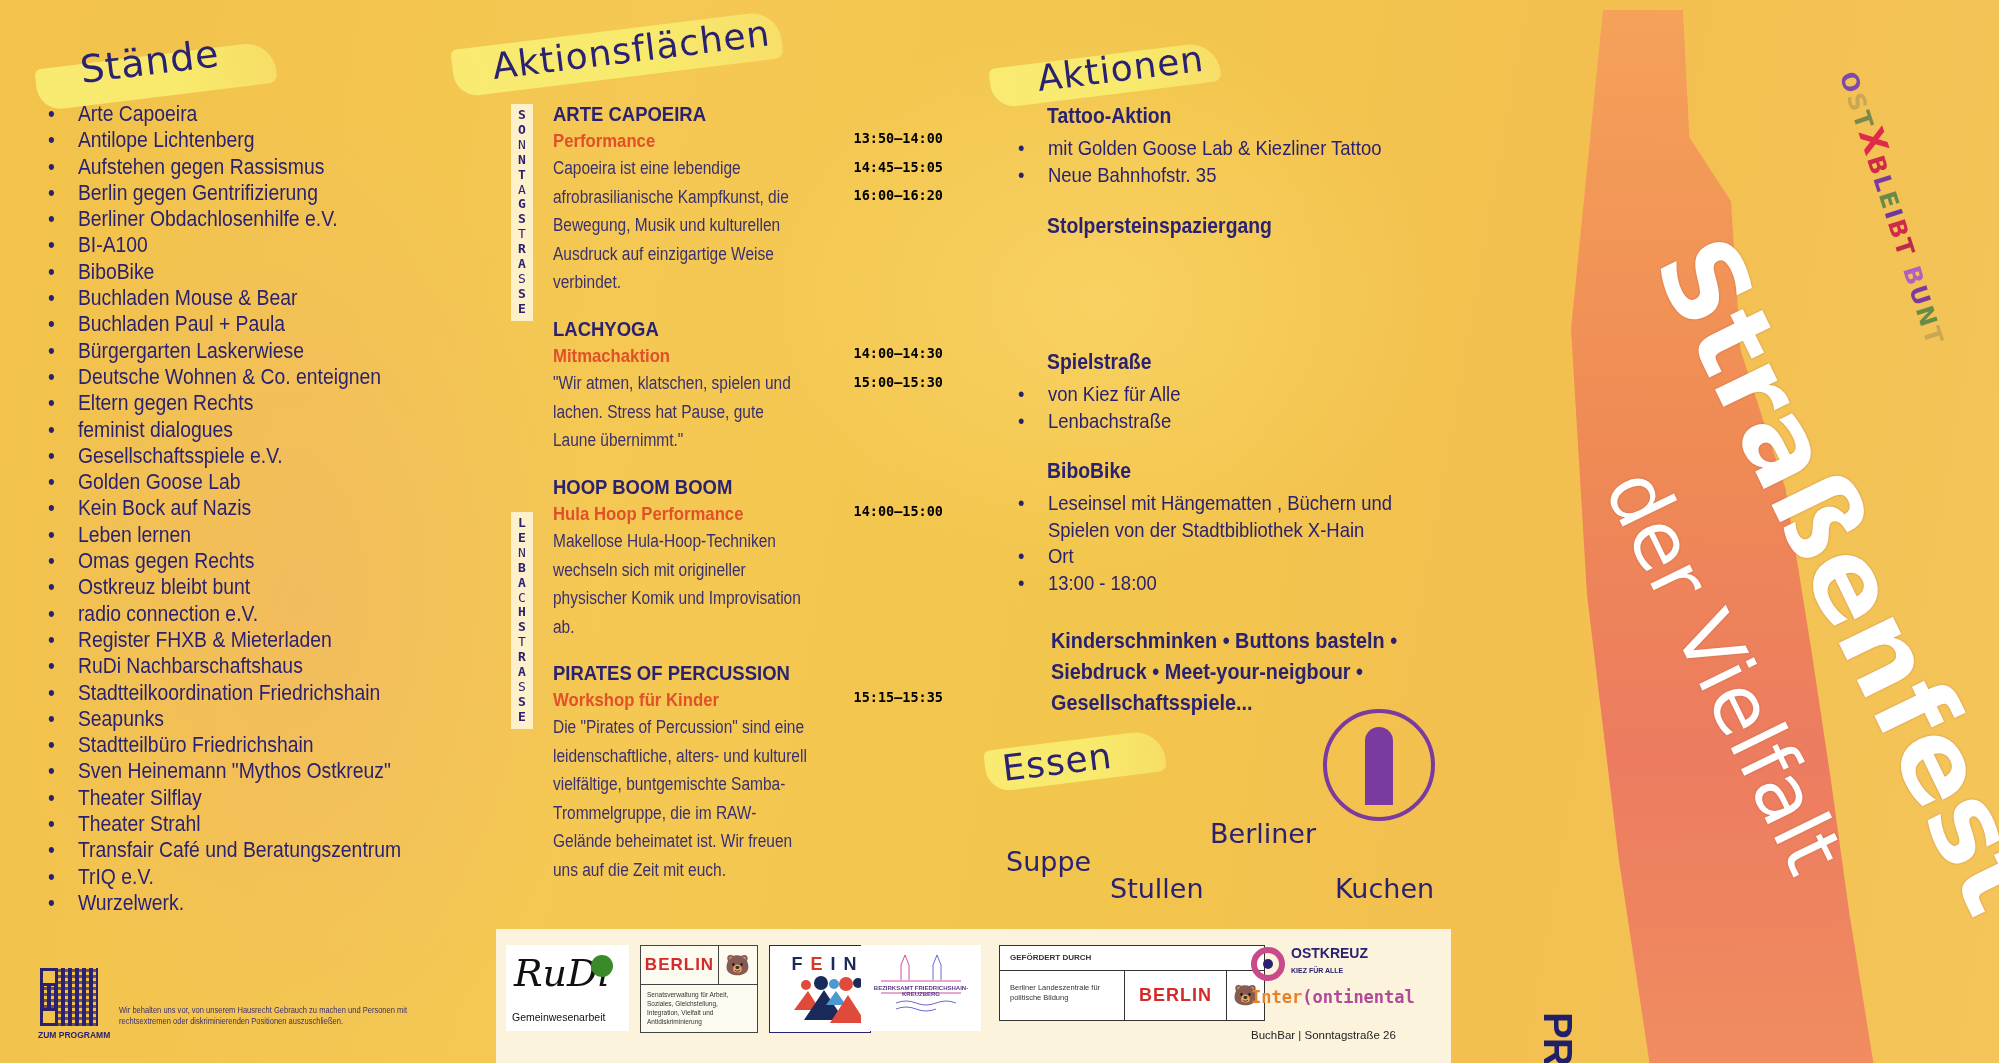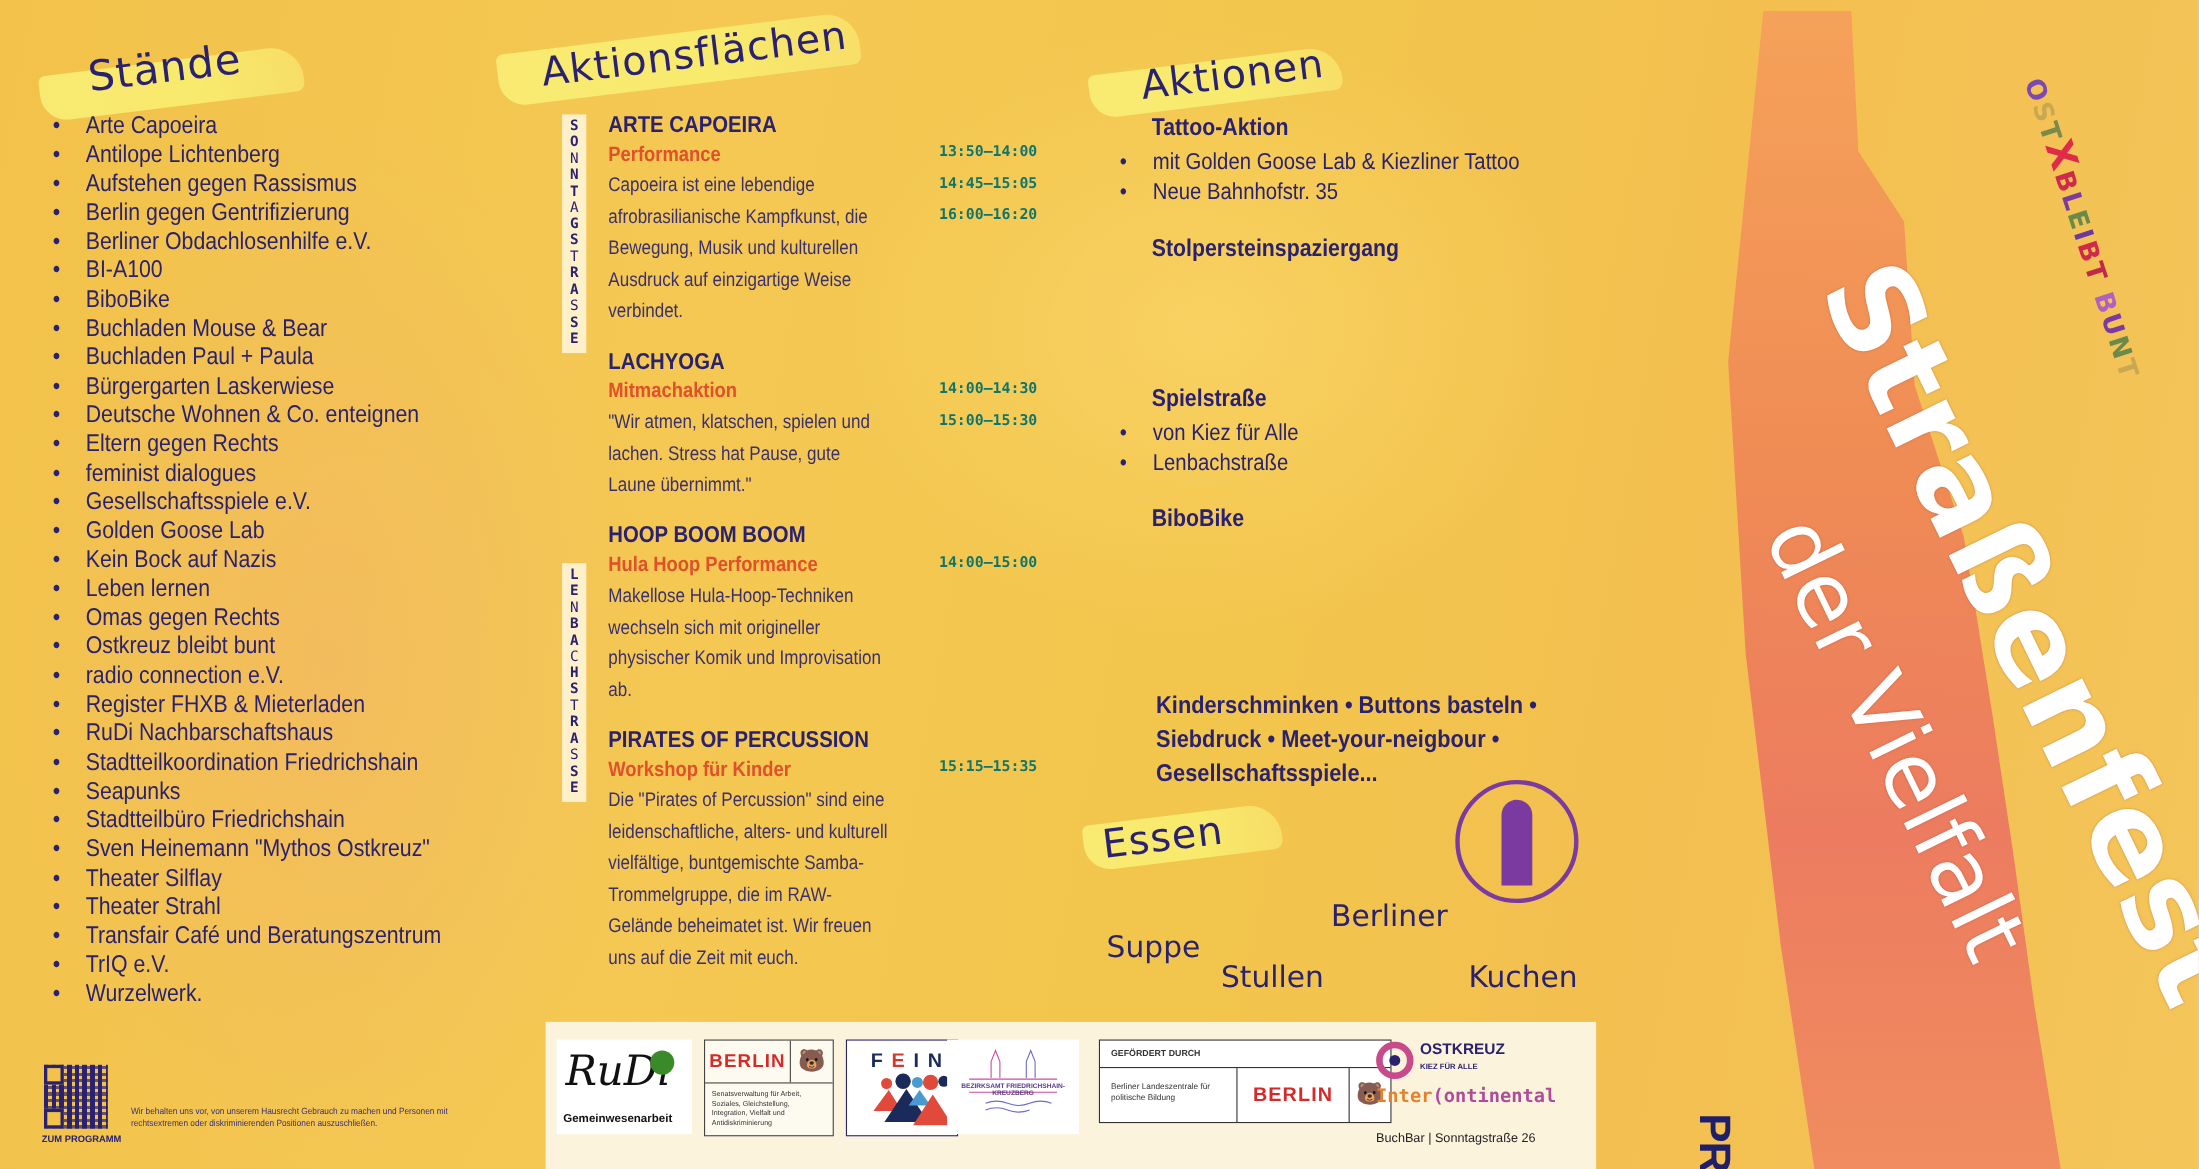--- a/index.html
+++ b/index.html
@@ -31,37 +31,37 @@
   .street-tag {
     position:absolute; width:22px; background:rgba(255,245,215,0.9);
     display:flex; flex-direction:column; align-items:center; padding:4px 0;
     font-family:"DejaVu Sans Mono", monospace; font-size:13px; line-height:14.9px; color:#2a2270;
   }
   .street-tag span.b { font-weight:bold; }
   .act { position:absolute; left:553px; width:390px; }
   .act .title { font-weight:bold; font-size:21px; color:#2a2270; transform:scaleX(0.88); transform-origin:left; white-space:nowrap; }
   .act .sub { font-weight:bold; font-size:19px; color:#e0502a; margin-top:4px; transform:scaleX(0.88); transform-origin:left; white-space:nowrap; }
   .act .desc { font-size:18px; line-height:28.5px; color:#3a3070; margin-top:2px; transform:scaleX(0.86); transform-origin:left; width:300px; }
-  .times { position:absolute; right:0; top:22px; text-align:right; font-family:"DejaVu Sans Mono", monospace; font-size:13.5px; font-weight:bold; color:#0f766e; }
+  .times { position:absolute; right:0; top:22px; text-align:right; font-family:"DejaVu Sans Mono", monospace; font-size:13.5px; font-weight:bold; color:#000000; }
   .times div { height:28.5px; line-height:28.5px; }
   
   .ak-block { position:absolute; left:1018px; width:440px; }
   .ak-title { font-weight:bold; font-size:22px; padding-left:33px; transform:scaleX(0.88); transform-origin:left; white-space:nowrap; }
   .ak-list { margin-top:6px; }
   .ak-list li { font-size:21px; line-height:26.5px; transform:scaleX(0.88); transform-origin:left; white-space:nowrap; }
   .ak-extra { position:absolute; left:1051px; top:625px; font-weight:bold; font-size:22px; line-height:31px; width:420px; transform:scaleX(0.9); transform-origin:left; }
   
   .food { position:absolute; font-family:"DejaVu Sans", sans-serif; font-size:27px; color:#2a2270; }
   
   .sponsor-bar { position:absolute; left:496px; top:929px; width:955px; height:134px; background:#fbf3dc; }
   .logo-box { position:absolute; background:#fff; }
   .rudi { left:10px; top:16px; width:123px; height:86px; }
   .rudi .word { position:absolute; left:8px; top:6px; font-family:"DejaVu Serif", serif; font-style:italic; font-size:38px; color:#111; }
   .rudi .dot { position:absolute; left:85px; top:10px; width:22px; height:22px; border-radius:50%; background:#3a8a2a; }
-  .rudi .cap { position:absolute; left:6px; top:66px; font-size:10.5px; font-weight:bold; color:#111; }
+  .rudi .cap { position:absolute; left:6px; top:66px; font-size:10.5px; font-weight:normal; color:#111; }
   .berlin1 { left:144px; top:16px; width:116px; height:86px; border:1px solid #444; background:#fdfaf0; }
   .berlin1 .top { height:38px; border-bottom:1px solid #444; display:flex; }
   .berlin1 .name { flex:1; color:#d42a2a; font-weight:bold; font-size:17px; line-height:38px; text-align:center; border-right:1px solid #444; letter-spacing:1px; }
   .berlin1 .bear { width:38px; text-align:center; line-height:38px; font-size:20px; }
   .berlin1 .txt { font-size:6.5px; padding:5px 6px; line-height:9px; color:#333; }
   .fein { left:273px; top:16px; width:84px; height:86px; border:1px solid #2a2270;padding-left:16px; }
   .fein .name { font-weight:900; font-size:18px; letter-spacing:8px; text-align:center; margin-top:8px; color:#1a2a5a; }
   .fein .name .e { color:#d8382a; }
   .bezirk { left:365px; top:16px; width:120px; height:86px; }
   .bezirk .txt { position:absolute; top:40px; width:100%; text-align:center; font-size:6px; font-weight:bold; color:#5a3a8a; }
@@ -261,20 +261,26 @@
 <div class="ak-block" style="top:349px;">
   <div class="ak-title">Spielstraße</div>
   <ul class="bullets ak-list">
     <li>von Kiez für Alle</li>
     <li>Lenbachstraße</li>
   </ul>
 </div>
 
 <div class="ak-block" style="top:458px;">
   <div class="ak-title">BiboBike</div>
+  <ul class="bullets ak-list">
+    <li>Leseinsel mit Hängematten , Büchern  und</li>
+    <li class="nobullet" style="--nb: 1;">Spielen von der Stadtbibliothek X-Hain</li>
+    <li>Ort</li>
+    <li>13:00 - 18:00</li>
+  </ul>
 </div>
 
 <div class="ak-extra">Kinderschminken •  Buttons basteln • Siebdruck • Meet-your-neigbour • Gesellschaftsspiele...</div>
 
 <div class="brush" style="left:985px;top:740px;width:180px;height:42px;"></div>
 <div class="heading" style="left:1005px;top:748px;font-size:36px;">
   <span>Essen</span>
 </div>
 <div class="food" style="left:1210px;top:818px;">Berliner</div>
 <div class="food" style="left:1006px;top:846px;">Suppe</div>

